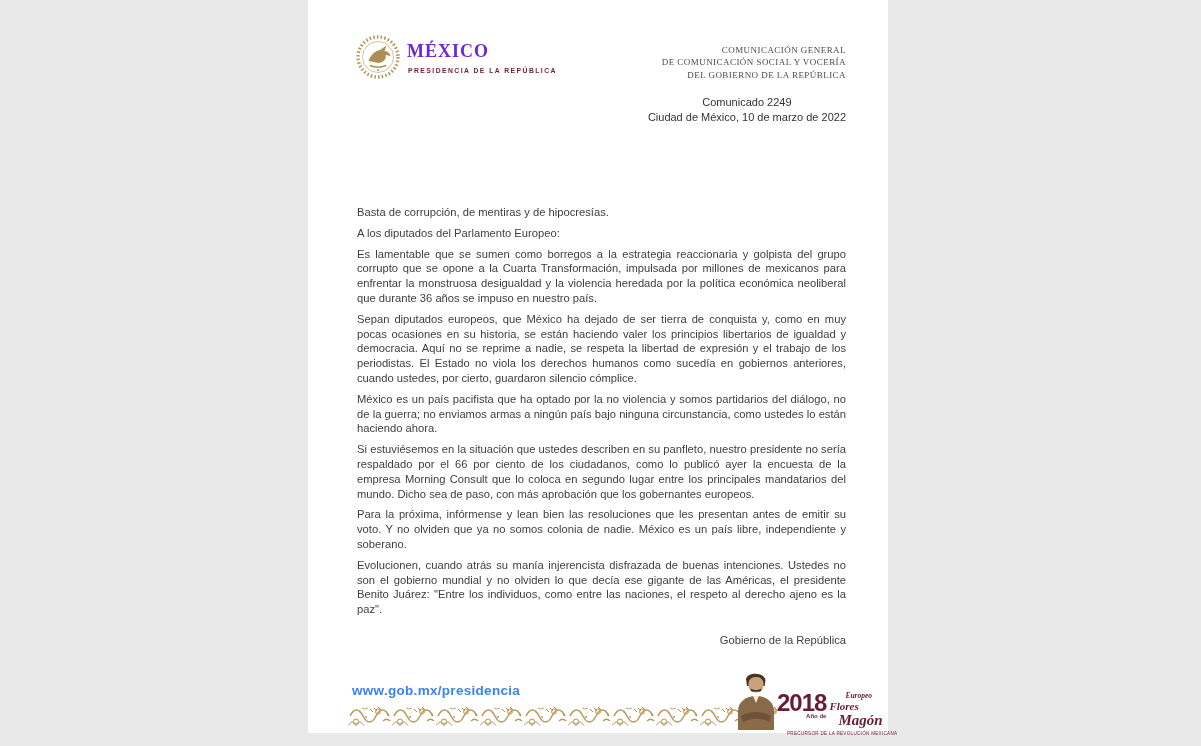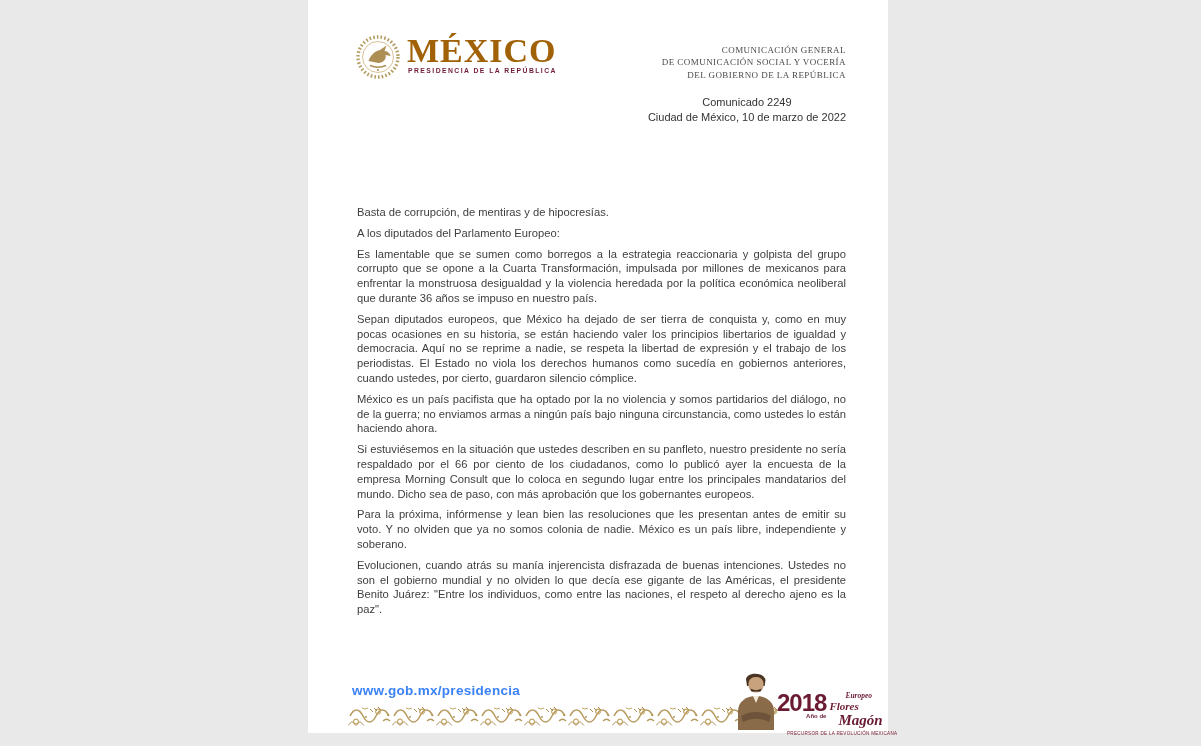--- a/index.html
+++ b/index.html
@@ -3,21 +3,21 @@
 <meta charset="utf-8">
 <style>
   html,body{margin:0;padding:0;background:#e9e9e9;}
   .stage{position:relative;width:1201px;height:746px;background:#e9e9e9;overflow:hidden;
          font-family:"Liberation Sans",sans-serif;}
   .paper{position:absolute;left:308px;top:0;width:580px;height:733px;background:#ffffff;}
 
   
   .seal{position:absolute;left:47px;top:34px;width:46px;height:46px;}
   .wordmark{position:absolute;left:99px;top:38px;font-family:"Liberation Serif",serif;
-            font-weight:bold;font-size:34px;letter-spacing:1px;color:#a16207;line-height:26px;}
+            font-weight:bold;font-size:18px;letter-spacing:1px;color:#6d28d9;line-height:26px;}
   .wordmark-sub{position:absolute;left:100px;top:67px;font-size:6.8px;font-weight:bold;
             letter-spacing:1.45px;color:#711c34;}
   .office{position:absolute;right:42px;top:44px;text-align:right;
           font-family:"Liberation Serif",serif;font-size:9px;line-height:12.3px;
           letter-spacing:0.45px;color:#4a4a4a;}
   .comm{position:absolute;right:42px;top:95px;text-align:center;font-size:11px;
         line-height:14.5px;color:#333333;}
 
   
   .doc-title{position:absolute;left:49px;top:141px;width:489px;text-align:center;
@@ -76,20 +76,21 @@
 
     <div class="doc-body">
       <p class="opening">Basta de corrupción, de mentiras y de hipocresías.</p>
       <p class="opening">A los diputados del Parlamento Europeo:</p>
       <p>Es lamentable que se sumen como borregos a la estrategia reaccionaria y golpista del grupo corrupto que se opone a la Cuarta Transformación, impulsada por millones de mexicanos para enfrentar la monstruosa desigualdad y la violencia heredada por la política económica neoliberal que durante 36 años se impuso en nuestro país.</p>
       <p>Sepan diputados europeos, que México ha dejado de ser tierra de conquista y, como en muy pocas ocasiones en su historia, se están haciendo valer los principios libertarios de igualdad y democracia. Aquí no se reprime a nadie, se respeta la libertad de expresión y el trabajo de los periodistas. El Estado no viola los derechos humanos como sucedía en gobiernos anteriores, cuando ustedes, por cierto, guardaron silencio cómplice.</p>
       <p>México es un país pacifista que ha optado por la no violencia y somos partidarios del diálogo, no de la guerra; no enviamos armas a ningún país bajo ninguna circunstancia, como ustedes lo están haciendo ahora.</p>
       <p>Si estuviésemos en la situación que ustedes describen en su panfleto, nuestro presidente no sería respaldado por el 66 por ciento de los ciudadanos, como lo publicó ayer la encuesta de la empresa Morning Consult que lo coloca en segundo lugar entre los principales mandatarios del mundo. Dicho sea de paso, con más aprobación que los gobernantes europeos.</p>
       <p>Para la próxima, infórmense y lean bien las resoluciones que les presentan antes de emitir su voto. Y no olviden que ya no somos colonia de nadie. México es un país libre, independiente y soberano.</p>
       <p>Evolucionen, cuando atrás su manía injerencista disfrazada de buenas intenciones. Ustedes no son el gobierno mundial y no olviden lo que decía ese gigante de las Américas, el presidente Benito Juárez: "Entre los individuos, como entre las naciones, el respeto al derecho ajeno es la paz".</p>
+      <div class="signature">Gobierno de la República</div>
     </div>
 
     <div class="footer-url">www.gob.mx/presidencia</div>
 
     <svg class="band" width="430" height="21">
       <defs>
         <pattern id="az" width="44" height="21" patternUnits="userSpaceOnUse">
           <path d="M2 10c4-8 9-8 13 0s9 8 13 0 9-8 13 0" stroke="#b79a5e" fill="none" stroke-width="1.5"></path>
           <circle cx="8" cy="15.5" r="2.4" stroke="#c5a96b" stroke-width="1.1" fill="none"></circle>
           <circle cx="30" cy="5.5" r="2.4" stroke="#c5a96b" stroke-width="1.1" fill="none"></circle>

